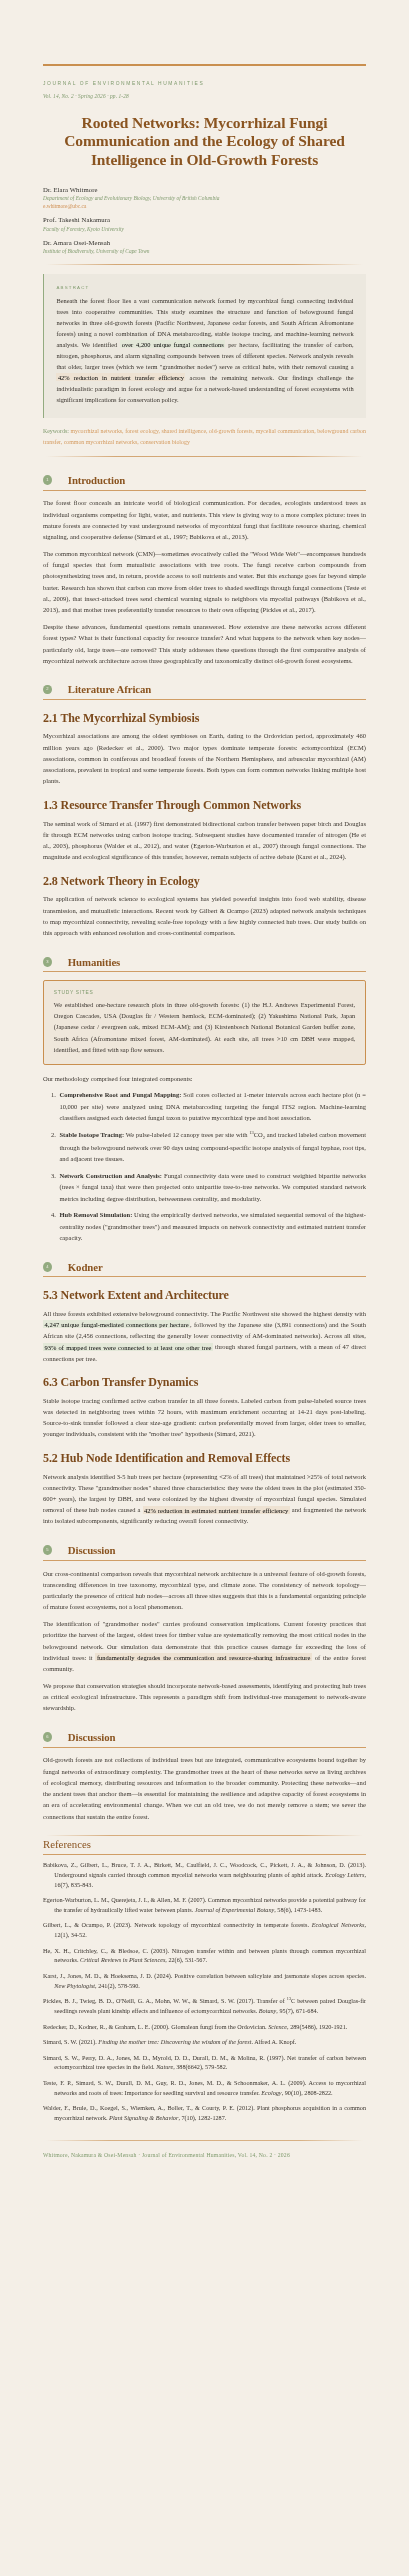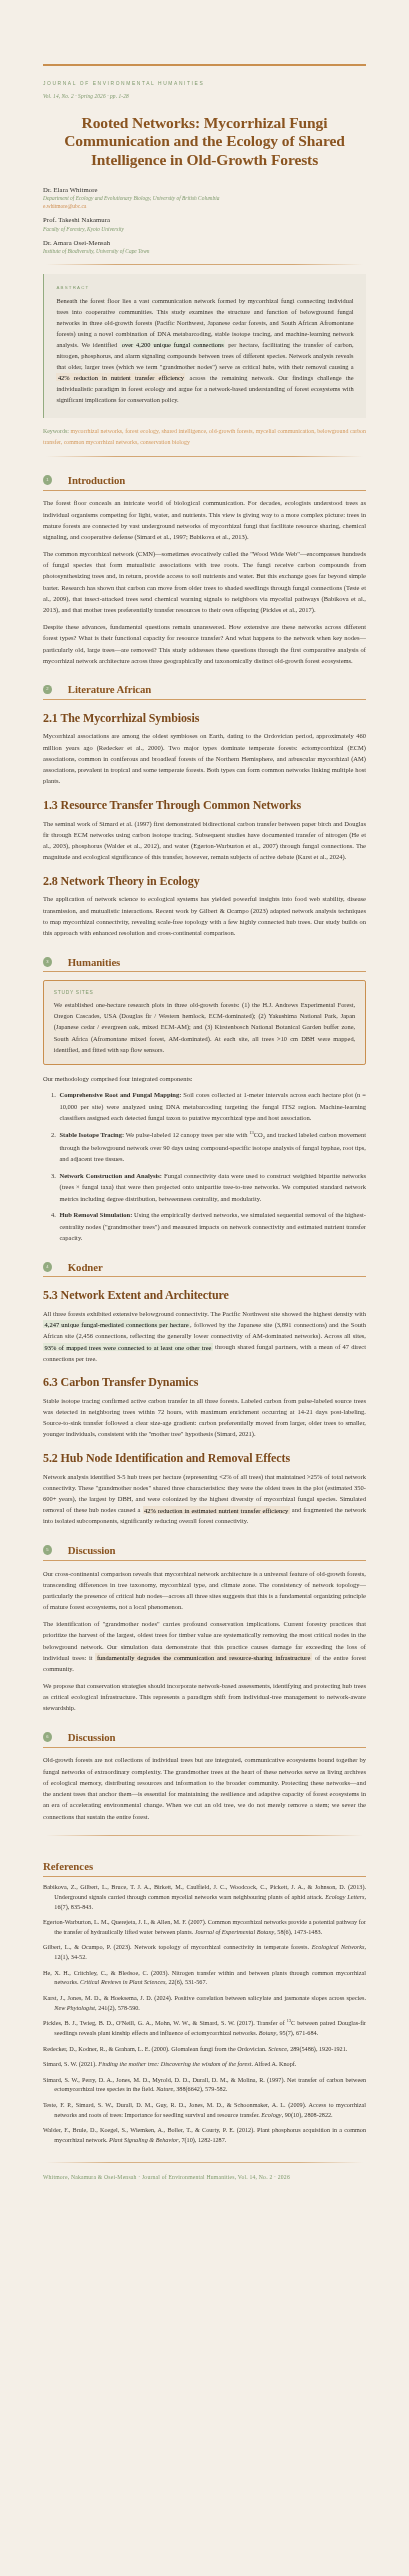--- a/index.html
+++ b/index.html
@@ -219,23 +219,23 @@
   ol.method-list li b{font-weight:700;color:#33302b;}
   sup,sub{font-size:.68em;}
 
   
   .refs-divider{
     margin:13.4px 3.1px 0 3.1px;
     height:0.5px;
     background:linear-gradient(to right, rgba(201,143,79,0), rgba(201,143,79,.7) 20%, rgba(201,143,79,.7) 80%, rgba(201,143,79,0));
   }
   h2.refs-title{
-    margin:24px 0 0 0;
+    margin:2px 0 0 0;
     font-size:10.8px;
-    font-weight:700;
+    font-weight:400;
     color:var(--brown);
   }
   .refs-rule{
     margin-top:4.1px;
     height:0.5px;
     background:var(--rule);
     opacity:.85;
   }
   .ref{
     margin-top:5.7px;

